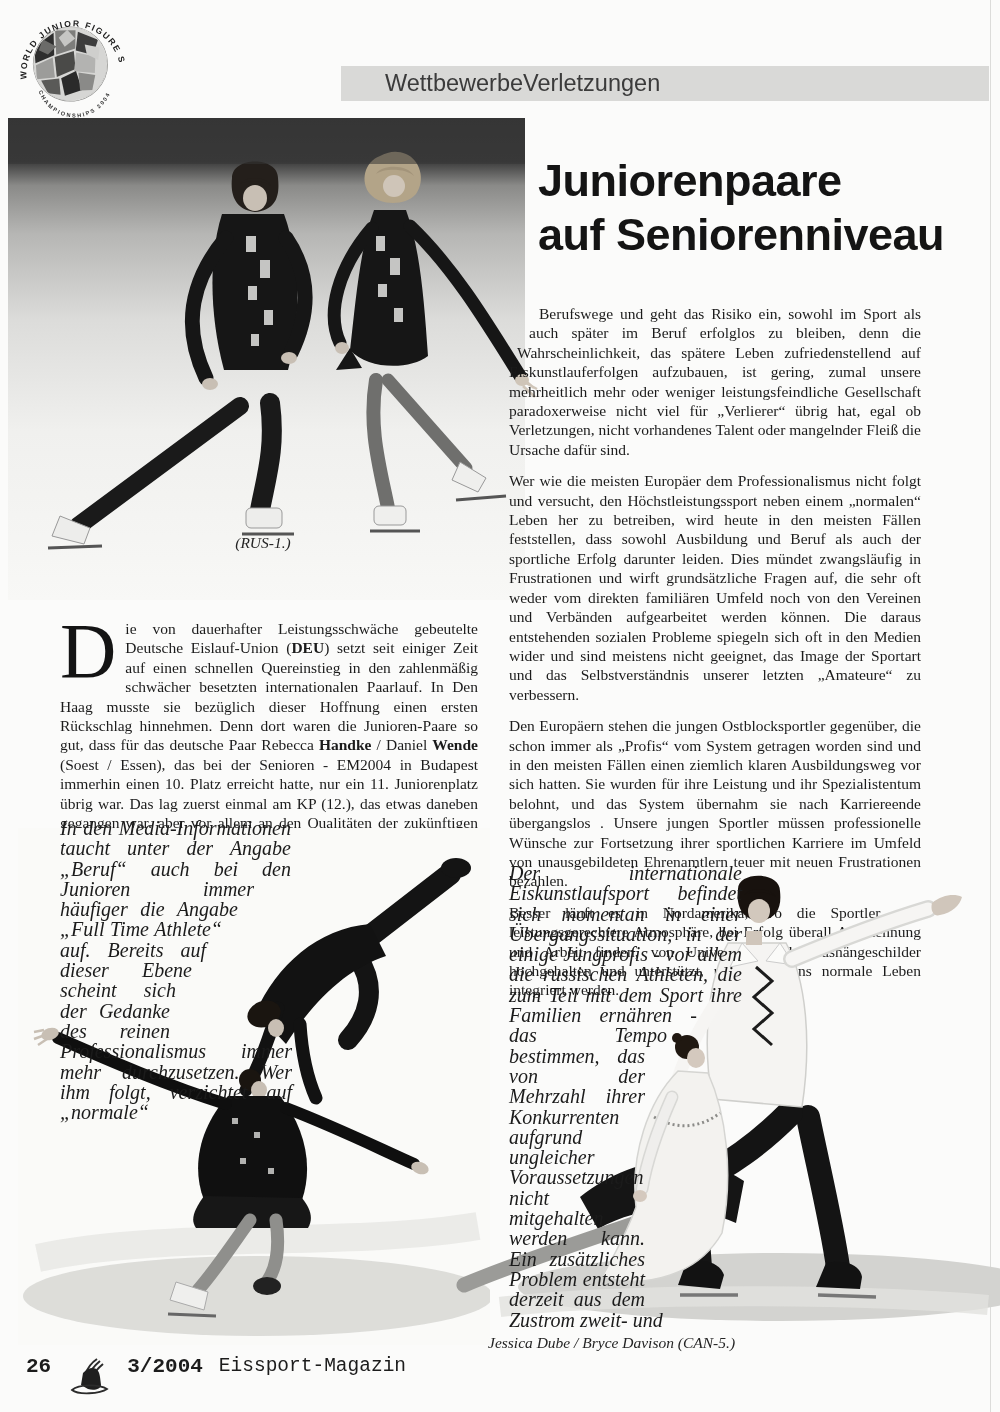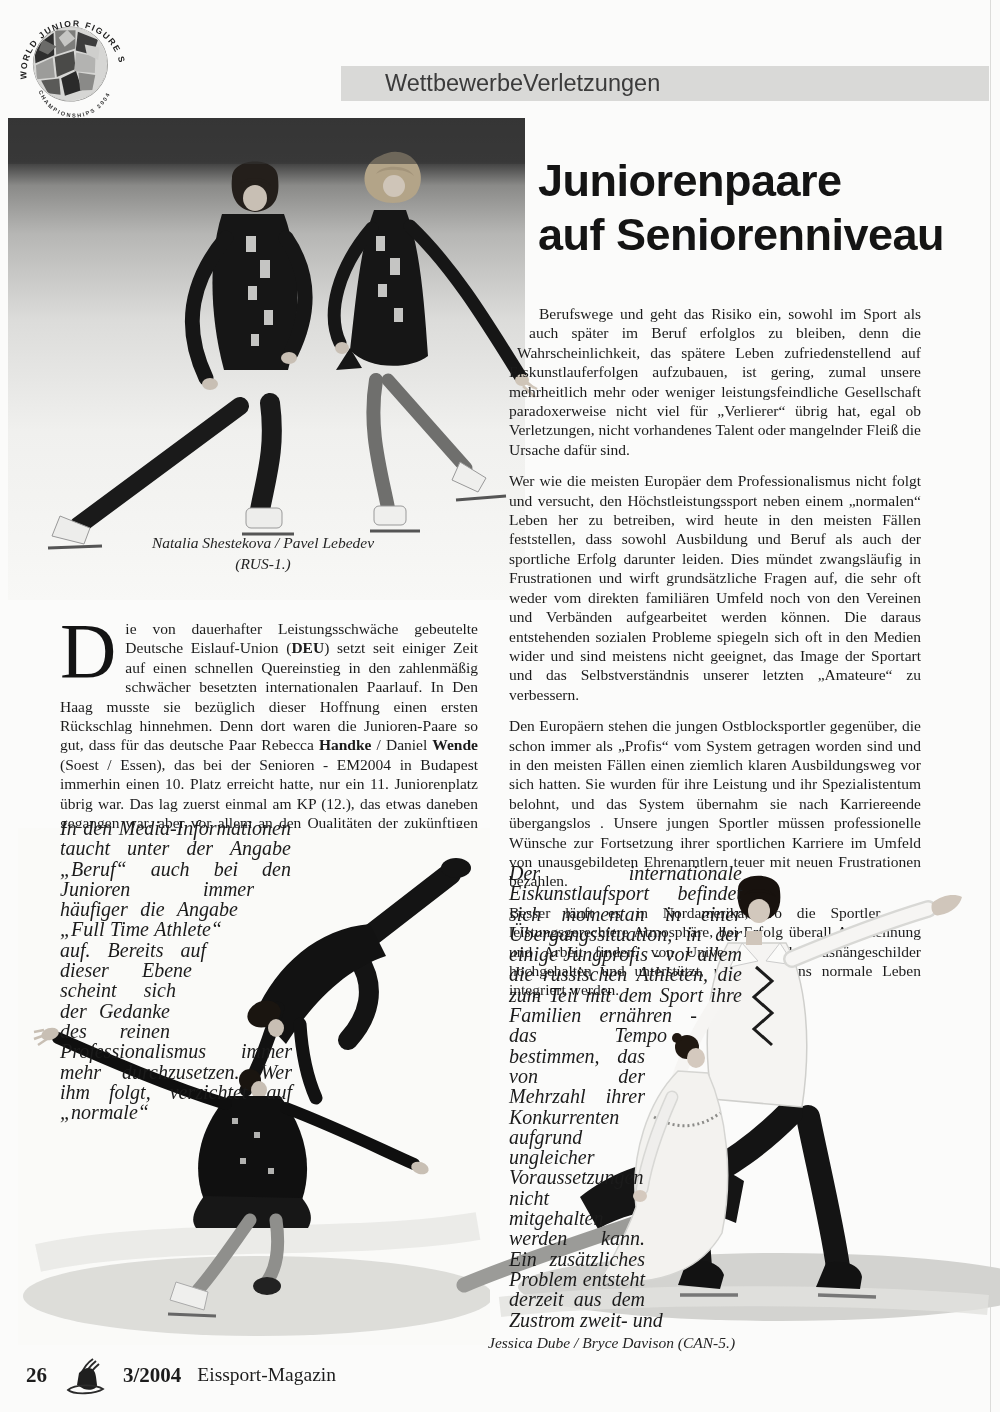--- a/index.html
+++ b/index.html
@@ -24,22 +24,22 @@
   .col p{margin:12px;}
   .spl{float:left;clear:left;}
   .spr{float:right;clear:right;}
   .dropcap{float:left;font-size:78px;line-height:58px;padding:3px 9px 0 0;color:#141414;}
   b{font-weight:bold;}
 
   .caption{position:absolute;font-style:italic;font-size:15.5px;color:#242424;line-height:21px;}
   .caption.center{text-align:center;}
 
   
-  .footer{position:absolute;left:26px;top:1355px;display:flex;align-items:center;gap:16px;
-          font-family:Liberation Serif, serif;font-size:19.5px;color:#1c1c1c;}
+  .footer{position:absolute;left:26px;top:1355px;display:flex;align-items:flex-start;gap:16px;
+          font-family:Liberation Mono, monospace;font-size:19.5px;color:#1c1c1c;}
   .footer .bold{font-weight:bold;font-size:21px;}
 
   .photo{position:absolute;}
   svg text{font-family:"Liberation Sans",sans-serif;}
 </style>
 </head>
 <body>
 
 <div class="page">
   <div class="page-edge"></div>
@@ -142,21 +142,20 @@
       <ellipse cx="514" cy="262" rx="7" ry="6" fill="#cfc5b8"></ellipse>
       <path d="M514,260 l12,10 M516,264 l13,7 M515,268 l12,11" stroke="#cfc5b8" stroke-width="2.5" fill="none"></path>
       <path d="M372,38 C356,44 352,64 362,76 C372,88 398,88 408,76 C418,62 412,42 398,36 C388,32 380,34 372,38 Z" fill="#b3a488"></path>
       <ellipse cx="386" cy="68" rx="11" ry="11" fill="#cfc5b8"></ellipse>
       <path d="M368,56 C374,46 400,46 406,58 C398,50 376,50 368,56 Z" fill="#a3947a"></path>
     </g>
     <rect x="0" y="0" width="517" height="46" fill="#343434" opacity="0.55"></rect>
   </svg>
 
   <div class="caption center" style="left:118px;top:532px;width:290px;">
-    <div>Natalia Shestekova / Pavel Lebedev</div>
     <div>(RUS-1.)</div>
   </div>
 
   <div class="headline">
     <div>Juniorenpaare</div>
     <div>auf Seniorenniveau</div>
   </div>
 
   <div class="col serif" style="left:497px;top:292px;width:436px;">
     <p>

